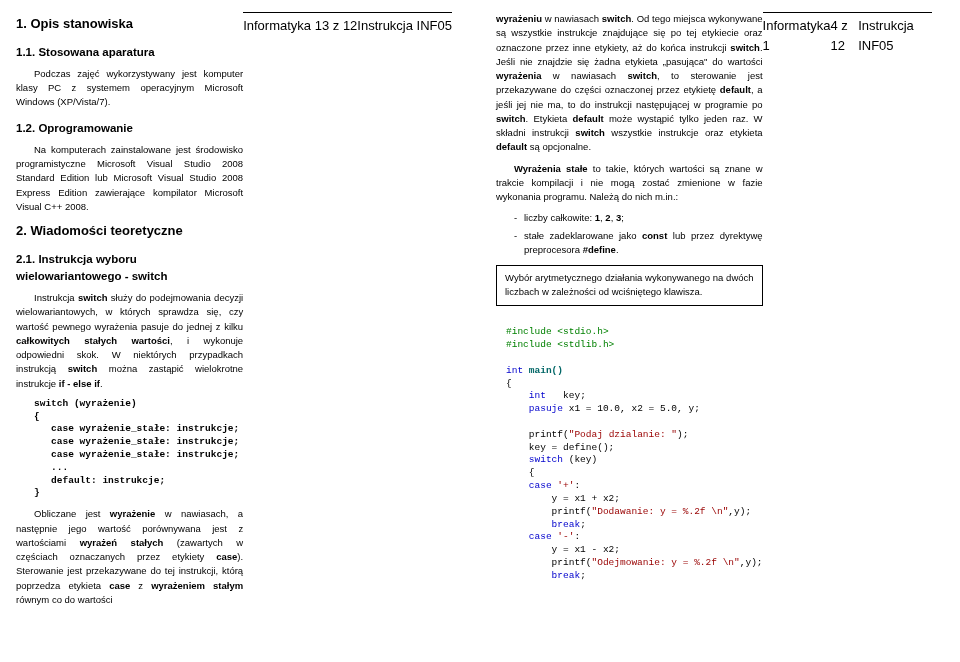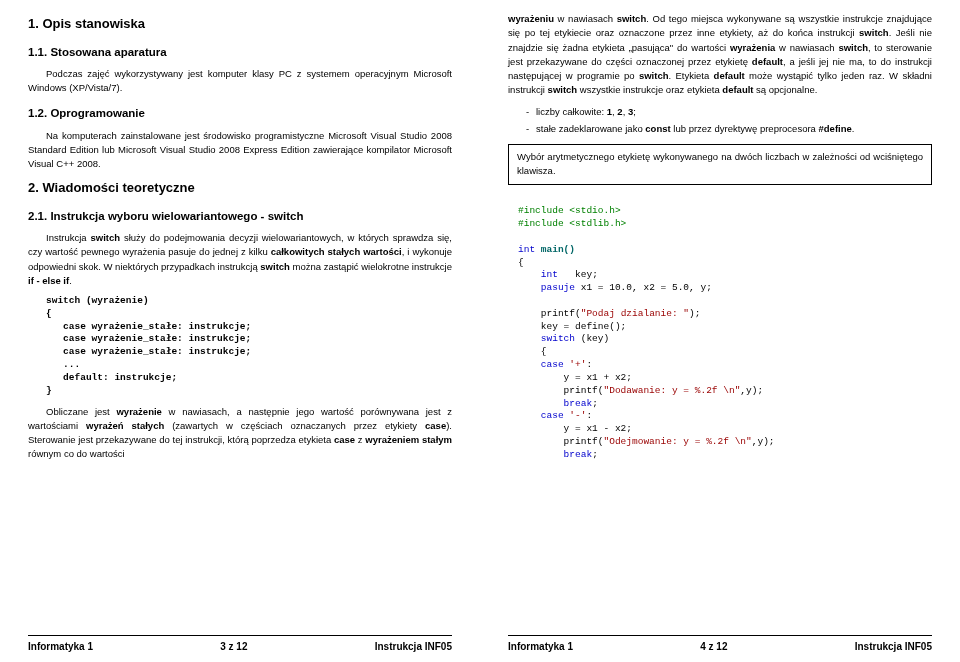--- a/index.html
+++ b/index.html
@@ -8,23 +8,23 @@
     background: #fff;
     width: 960px;
     height: 662px;
     display: flex;
     font-size: 9.5px;
     line-height: 1.5;
     color: #000;
   }
   .page {
     width: 50%;
-    padding: 12px 28px 8px 28px;
+    padding: 12px 28px 8px 16px;
     display: flex;
-    flex-direction: column;
+    flex-direction: row;
     position: relative;
   }
   .page-content { flex: 1; }
   .h1 {
     font-size: 13px;
     font-weight: bold;
     margin-bottom: 8px;
     margin-top: 2px;
   }
   .h2 {
@@ -59,23 +59,21 @@
   ul.dash-list li::before {
     content: "-";
     position: absolute;
     left: 0;
   }
   .footer {
     border-top: 1px solid #000;
     padding-top: 3px;
     display: flex;
     justify-content: space-between;
-    font-size: 10px;
-    margin-top: 6px;
-    font-weight: bold;
+    font-size: 13px;
   }
   .green { color: #008000; }
   .blue { color: #0000cc; text-align: right; }
   .teal { color: #006666; }
   .red { color: #990000; }
   .framed {
     border: 1px solid #000;
     padding: 5px 8px;
     margin-bottom: 8px;
     text-align: justify;
@@ -114,25 +112,28 @@
     <span>3 z 12</span>
     <span>Instrukcja INF05</span>
   </div>
 </div>
 
 <div class="page">
   <div class="page-content">
     <p class="body noindent">
       <b>wyrażeniu</b><span> w nawiasach </span><b>switch</b><span>. Od tego miejsca wykonywane są wszystkie instrukcje znajdujące się po tej etykiecie oraz oznaczone przez inne etykiety, aż do końca instrukcji </span><b>switch</b><span>. Jeśli nie znajdzie się żadna etykieta „pasująca" do wartości </span><b>wyrażenia</b><span> w nawiasach </span><b>switch</b><span>, to sterowanie jest przekazywane do części oznaczonej przez etykietę </span><b>default</b><span>, a jeśli jej nie ma, to do instrukcji następującej w programie po </span><b>switch</b><span>. Etykieta </span><b>default</b><span> może wystąpić tylko jeden raz. W składni instrukcji </span><b>switch</b><span> wszystkie instrukcje oraz etykieta </span><b>default</b><span> są opcjonalne.</span>
     </p>
+    <p class="body">
+      <b>Wyrażenia stałe</b><span> to takie, których wartości są znane w trakcie kompilacji i nie mogą zostać zmienione w fazie wykonania programu. Należą do nich m.in.:</span>
+    </p>
     <ul class="dash-list">
       <li><span>liczby całkowite: </span><b>1</b><span>, </span><b>2</b><span>, </span><b>3</b><span>;</span></li>
       <li><span>stałe zadeklarowane jako </span><b>const</b><span> lub przez dyrektywę preprocesora </span><b>#define</b><span>.</span></li>
     </ul>
-    <div class="framed">Wybór arytmetycznego etykietę wykonywanego na dwóch liczbach w zależności od wciśniętego klawisza.</div>
+    <div class="framed">Wybór arytmetycznego działania wykonywanego na dwóch liczbach w zależności od wciśniętego klawisza.</div>
     <div class="code-block" style="margin-left:10px;">
 <span class="green">#include &lt;stdio.h&gt;</span>
 <span class="green">#include &lt;stdlib.h&gt;</span>
 
 <span class="blue">int</span><span class="teal"><b> main()</b></span>
 <span>{</span>
 <span class="blue">    int</span><span>   key;</span>
 <span class="blue">    pasuje</span><span> x1 = 10.0, x2 = 5.0, y;</span>
 
 <span>    printf(</span><span class="red">"Podaj dzialanie: "</span><span>);</span>

